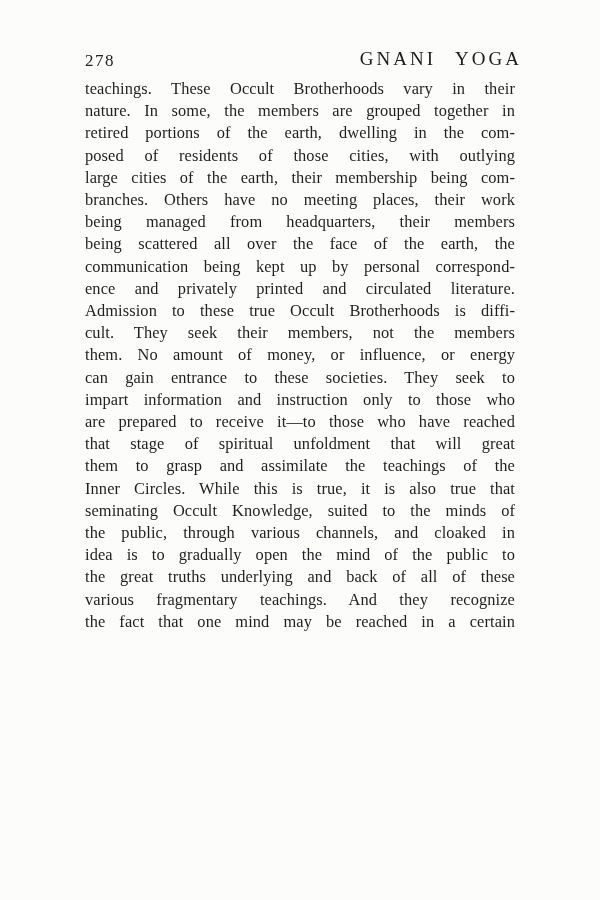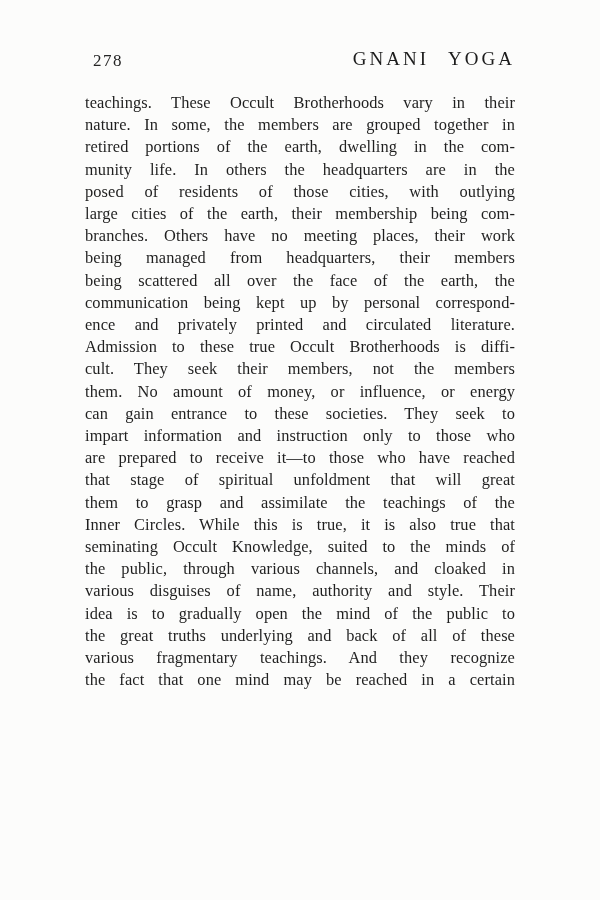--- a/index.html
+++ b/index.html
@@ -13,43 +13,42 @@
     background: #fcfcfb;
     box-sizing: border-box;
     overflow: hidden;
     font-family: "Liberation Serif", "DejaVu Serif", serif;
     color: #1e1e1e;
   }
   .running-header {
     position: absolute;
     top: 48px;
     left: 85px;
-    right: 85px;
+    right: 78px;
     height: 24px;
-    margin-left: 8px;
   }
   .page-number {
     position: absolute;
     left: 0;
     top: 3px;
     font-size: 17px;
     letter-spacing: 1.5px;
     color: #242424;
   }
   .page-title {
     text-align: right;
     font-size: 19px;
     letter-spacing: 3px;
     word-spacing: 12px;
     color: #1c1c1c;
     font-weight: 400;
   }
   .body-text {
     position: absolute;
-    top: 92px;
+    top: 78px;
     left: 85px;
     right: 85px;
   }
   .text-line {
     font-size: 16.4px;
     line-height: 22.2px;
     text-align: justify;
     text-align-last: justify;
     white-space: normal;
     color: #1f1f1f;
@@ -62,38 +61,36 @@
 <div class="scan-page">
   <div class="running-header">
     <span class="page-number">278</span>
     <div class="page-title">GNANI YOGA</div>
   </div>
 
   <div class="body-text">
     <div class="text-line">teachings.  These Occult Brotherhoods vary in their</div>
     <div class="text-line">nature.  In some, the members are grouped together in</div>
     <div class="text-line">retired portions of the earth, dwelling in the com-</div>
-    <div class="text-line">munity life.  In others the headquarters are in the</div>
     <div class="text-line">posed of residents of those cities, with outlying</div>
     <div class="text-line">large cities of the earth, their membership being com-</div>
     <div class="text-line">branches.  Others have no meeting places, their work</div>
     <div class="text-line">being managed from headquarters, their members</div>
     <div class="text-line">being scattered all over the face of the earth, the</div>
     <div class="text-line">communication being kept up by personal correspond-</div>
     <div class="text-line">ence and privately printed and circulated literature.</div>
     <div class="text-line">Admission to these true Occult Brotherhoods is diffi-</div>
     <div class="text-line">cult.  They seek their members, not the members</div>
     <div class="text-line">them.  No amount of money, or influence, or energy</div>
     <div class="text-line">can gain entrance to these societies.  They seek to</div>
     <div class="text-line">impart information and instruction only to those who</div>
     <div class="text-line">are prepared to receive it—to those who have reached</div>
     <div class="text-line">that stage of spiritual unfoldment that will great</div>
     <div class="text-line">them to grasp and assimilate the teachings of the</div>
     <div class="text-line">Inner Circles.  While this is true, it is also true that</div>
     <div class="text-line">seminating Occult Knowledge, suited to the minds of</div>
     <div class="text-line">the public, through various channels, and cloaked in</div>
-    <div class="text-line">various disguises of name, authority and style.  Their</div>
     <div class="text-line">idea is to gradually open the mind of the public to</div>
     <div class="text-line">the great truths underlying and back of all of these</div>
     <div class="text-line">various fragmentary teachings.  And they recognize</div>
     <div class="text-line">the fact that one mind may be reached in a certain</div>
   </div>
 </div>
 
 </body></html>

